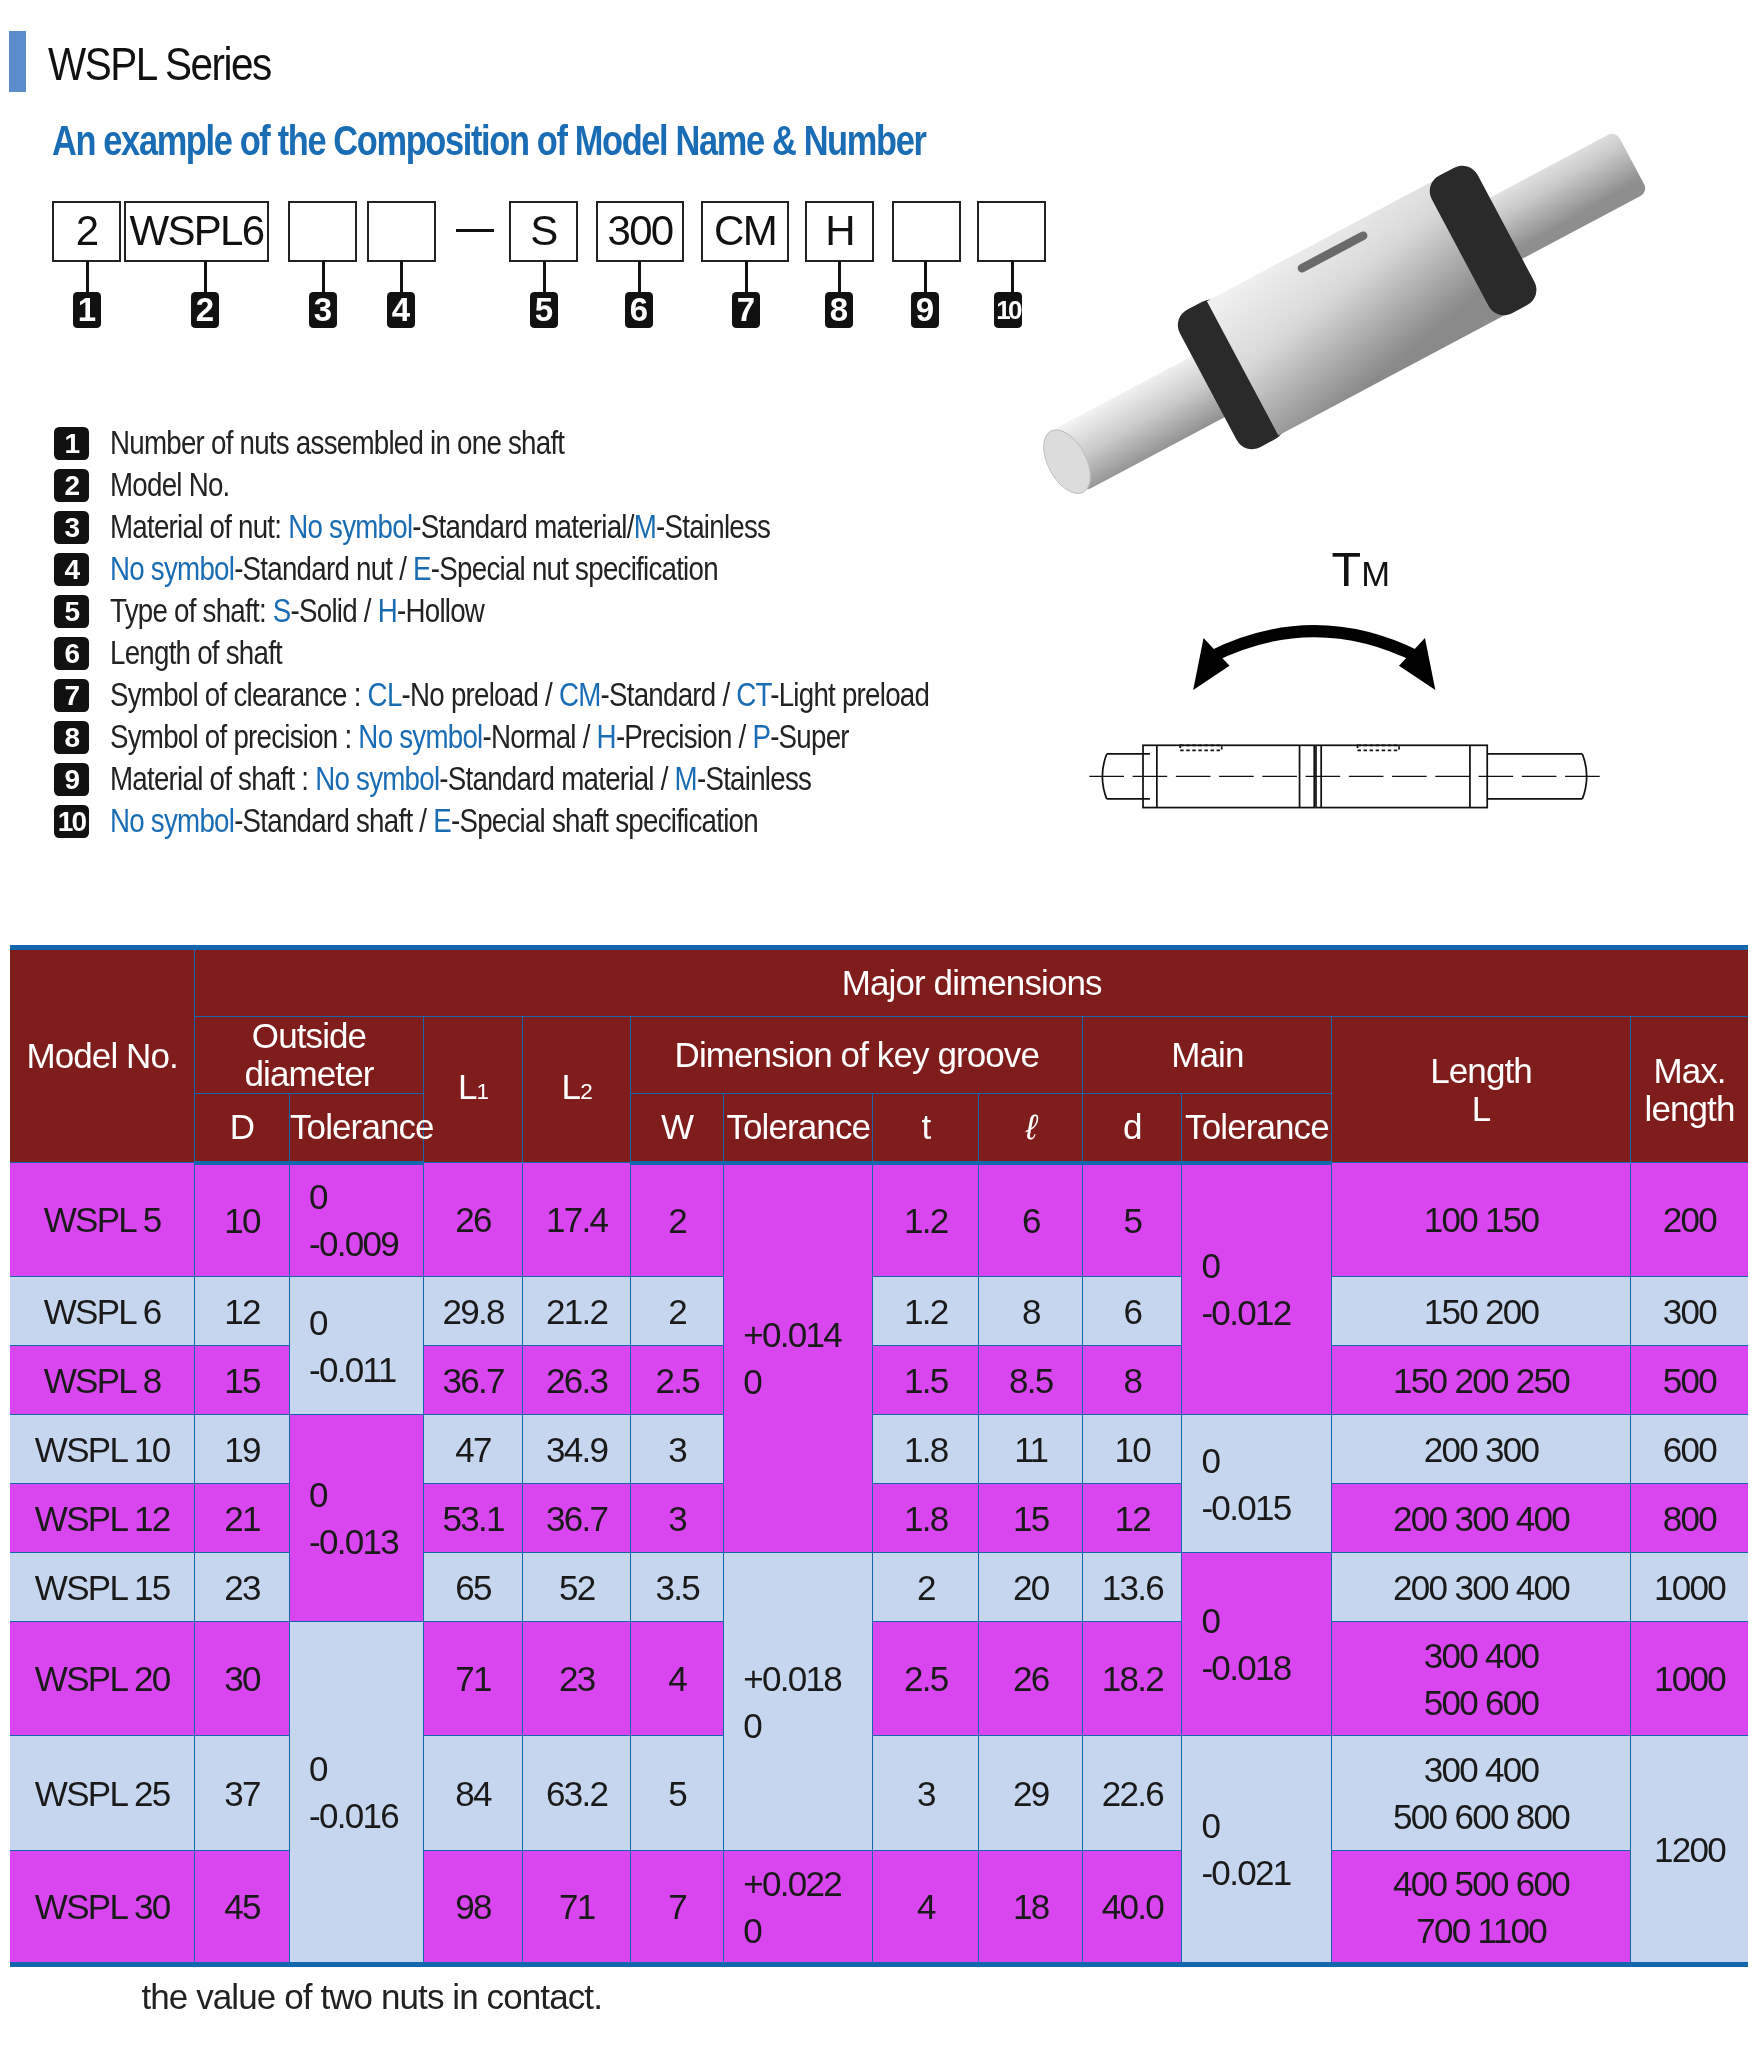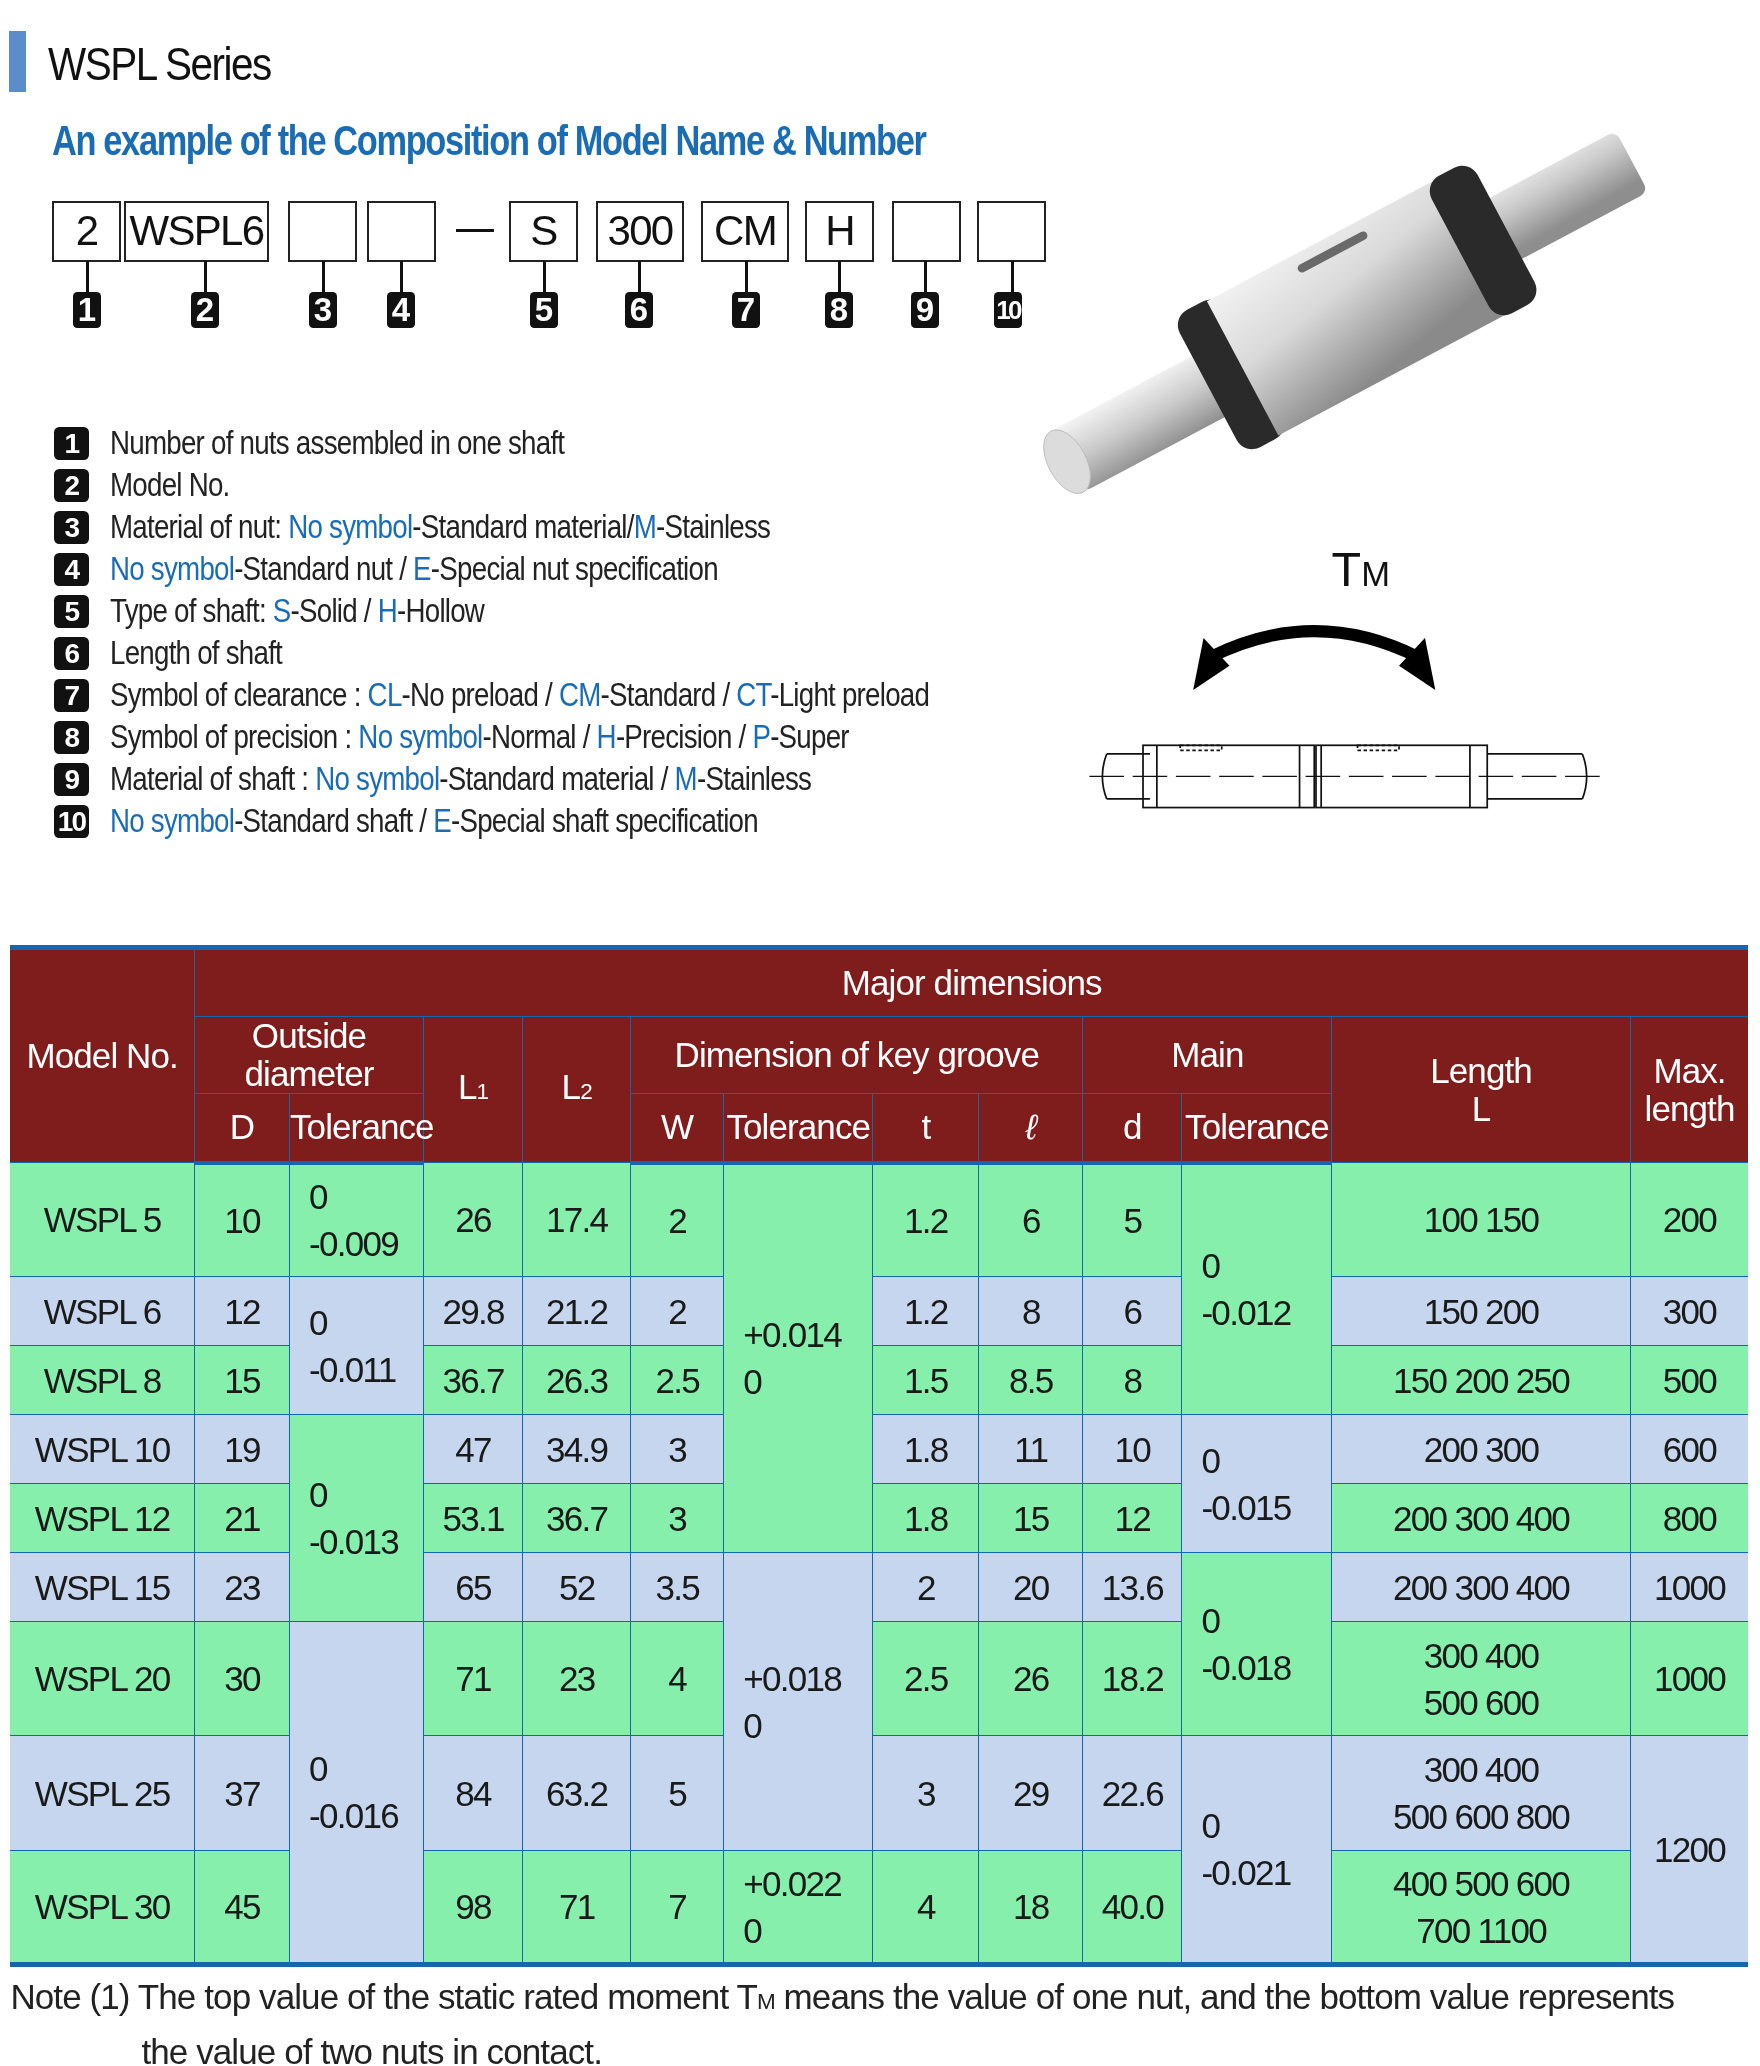--- a/index.html
+++ b/index.html
@@ -24,21 +24,21 @@
   .product { position: absolute; left: 1038px; top: 104px; width: 623px; height: 415px; }
   .tm-diagram { position: absolute; left: 1072px; top: 536px; width: 571px; height: 320px; }
 
   table.spec { position: absolute; left: 10.4px; top: 945px; width: 1738px; border-collapse: collapse; table-layout: fixed; border-top: 5.2px solid #1466ad; border-bottom: 5.2px solid #1466ad; }
   table.spec th, table.spec td { border: 1.7px solid #1466ad; text-align: center; vertical-align: middle; font-weight: normal; padding: 0; }
   table.spec tr > *:first-child { border-left: none; }
   table.spec tr > *:last-child { border-right: none; }
   table.spec th { background: #7f1d1d; color: #fff; font-size: 35px; letter-spacing: -0.9px; line-height: 38px; }
   table.spec thead tr:last-child th { border-bottom: 4.3px solid #1466ad; }
   table.spec td { font-size: 35px; color: #1a1a1a; letter-spacing: -1.7px; line-height: 47px; }
-  .rl { background: #86efac; }
+  .rl { background: #d946ef; }
   .rd { background: #c6d6ee; }
   .tol { text-align: left !important; padding-left: 19px !important; }
   .note { position: absolute; left: 10.4px; top: 1972px; font-size: 35px; color: #222; letter-spacing: -0.9px; line-height: 50px; white-space: nowrap; }
   .note .l2 { padding-left: 131px; }
   .sub { font-size: 22.5px; }
 </style>
 </head>
 <body>
 
 <div class="title-bar"></div>
@@ -369,16 +369,15 @@
       <td>40.0</td>
       <td>
           <div>400 500 600</div>
           <div>700 1100</div>
         </td>
     </tr>
   </tbody>
 </table>
 
 <div class="note">
-  <div><span>Note (1) The top value of the static rated moment T</span><span class="sub">M</span><span> means the value of one nut, and the bottom value represents</span></div>
   <div class="l2">the value of two nuts in contact.</div>
 </div>
 
 
 </body></html>

